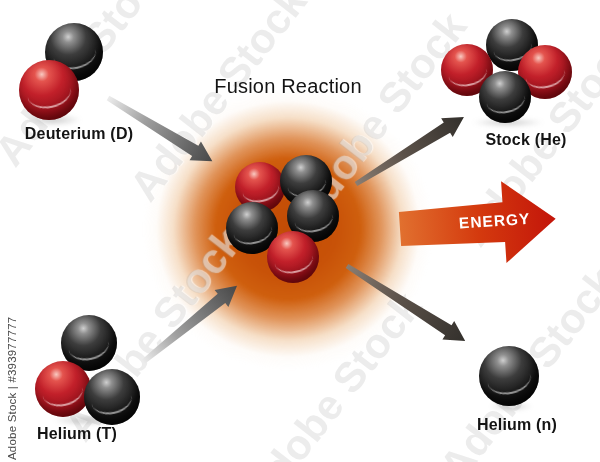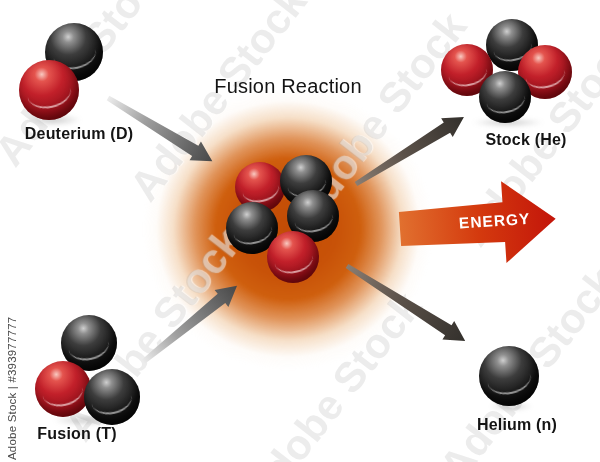--- a/index.html
+++ b/index.html
@@ -126,21 +126,21 @@
     <div class="sphere neutron-ball" style="left:45px;top:23px;width:58px;height:58px;"></div>
     <div class="sphere proton-ball" style="left:19px;top:60px;width:60px;height:60px;"></div>
     <div class="lbl" style="left:4px;top:125px;">Deuterium (D)</div>
   </div>
 
   <div>
     <div class="blob-shadow" style="left:42px;top:414px;width:86px;height:13px;"></div>
     <div class="sphere neutron-ball" style="left:61px;top:315px;width:56px;height:56px;"></div>
     <div class="sphere proton-ball" style="left:35px;top:361px;width:56px;height:56px;"></div>
     <div class="sphere neutron-ball" style="left:84px;top:369px;width:56px;height:56px;"></div>
-    <div class="lbl" style="left:2px;top:425px;">Fusion (T)</div>
+    <div class="lbl" style="left:2px;top:425px;">Helium (T)</div>
   </div>
 
   <div>
     <div class="sphere proton-ball" style="left:235px;top:162px;width:50px;height:50px;"></div>
     <div class="sphere neutron-ball" style="left:280px;top:155px;width:52px;height:52px;"></div>
     <div class="sphere neutron-ball" style="left:287px;top:190px;width:52px;height:52px;"></div>
     <div class="sphere neutron-ball" style="left:226px;top:202px;width:52px;height:52px;"></div>
     <div class="sphere proton-ball" style="left:267px;top:231px;width:52px;height:52px;"></div>
   </div>
 

